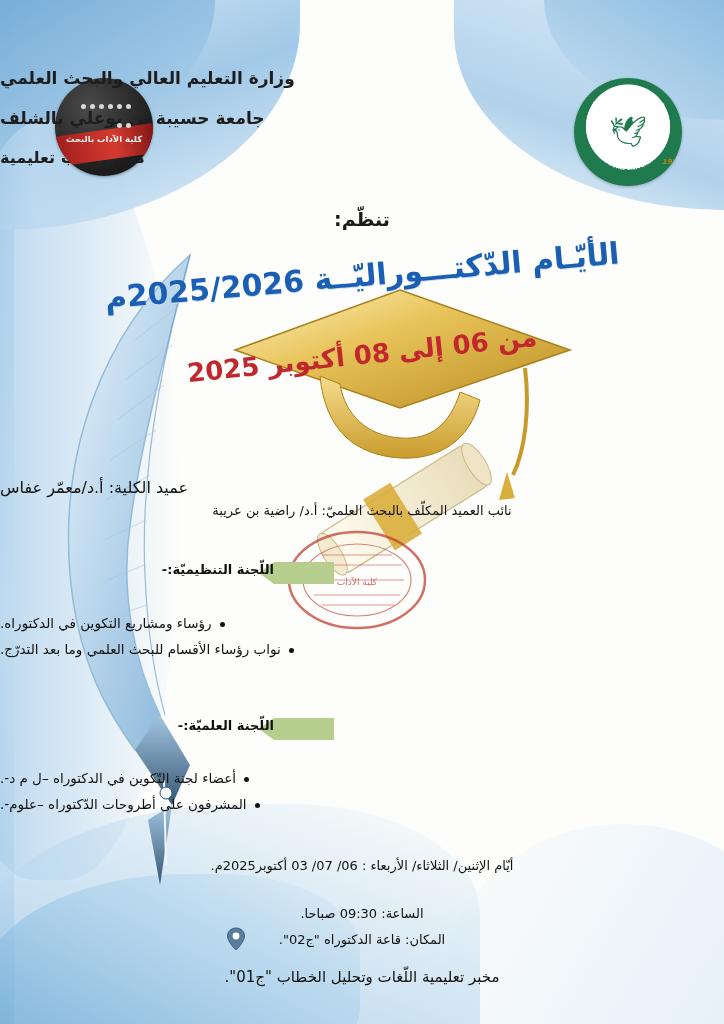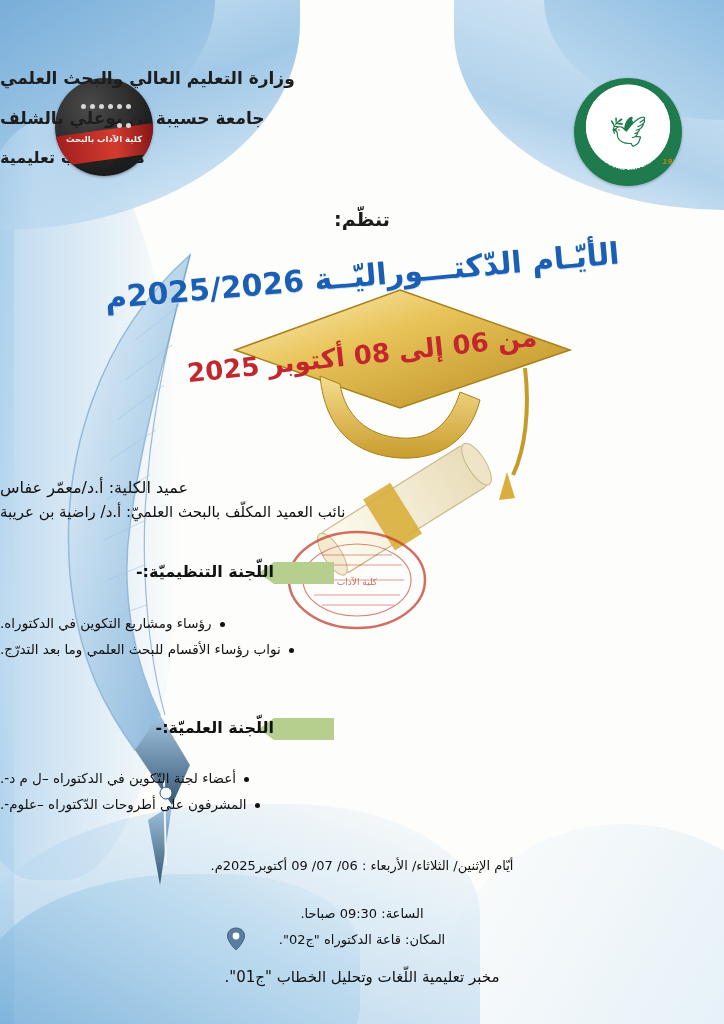--- a/index.html
+++ b/index.html
@@ -157,25 +157,25 @@
   .title-dates{
     position:absolute;left:0;right:0;text-align:center;top:340px;
     font-size:26px;font-weight:bold;color:#c1272d;
     transform:rotate(-6deg);
   }
   .dean{
     position:absolute;right:0;left:0;text-align:left;top:478px;
     font-size:16px;color:#111;
   }
   .vicedean{
-    position:absolute;right:0;left:0;text-align:left;top:503px;
-    font-size:15px;color:#111;
+    position:absolute;right:0;left:0;text-align:center;top:503px;
+    font-size:13px;color:#111;
   }
   .sec{
-    position:absolute;font-size:16px;font-weight:bold;color:#111;
+    position:absolute;font-size:13px;font-weight:bold;color:#111;
   }
   .sec-org{right:450px;top:562px;}
   .sec-sci{right:450px;top:718px;}
   .arrow{
     position:absolute;width:60px;height:22px;
     background:#b6cf8e;
   }
   .arrow::after{
     content:"";position:absolute;left:-15px;top:0;
     border-top:11px solid transparent;border-bottom:11px solid transparent;
@@ -346,21 +346,21 @@
       <li><span class="dot"></span><span>نواب رؤساء الأقسام للبحث العلمي وما بعد التدرّج.</span></li>
     </ul>
 
     <div class="arrow arrow-sci"></div>
     <div class="sec sec-sci">اللّجنة العلميّة:-</div>
     <ul class="bullets sci-list">
       <li><span class="dot"></span><span>أعضاء لجنة التّكوين في الدكتوراه –ل م د-.</span></li>
       <li><span class="dot"></span><span>المشرفون على أطروحات الدّكتوراه –علوم-.</span></li>
     </ul>
 
-    <div class="info info-days">أيّام الإثنين/ الثلاثاء/ الأربعاء : 06/ 07/ 09 أكتوبر2025م.</div>
+    <div class="info info-days">أيّام الإثنين/ الثلاثاء/ الأربعاء : 06/ 07/ 03 أكتوبر2025م.</div>
     <div class="info info-time">الساعة: 09:30 صباحا.</div>
     <svg class="pin" viewBox="0 0 20 24">
       <path d="M10 1 C5 1 1.5 4.6 1.5 9 C1.5 15 10 23 10 23 C10 23 18.5 15 18.5 9 C18.5 4.6 15 1 10 1 Z" fill="#5a7f9e" stroke="#3f5f79" stroke-width="1"></path>
       <circle cx="10" cy="9" r="3.4" fill="#ffffff"></circle>
     </svg>
     <div class="info info-place">المكان: قاعة الدكتوراه "ج02".</div>
     <div class="info info-lab">مخبر تعليمية اللّغات وتحليل الخطاب "ج01".</div>
 
   </div>
 </div>

